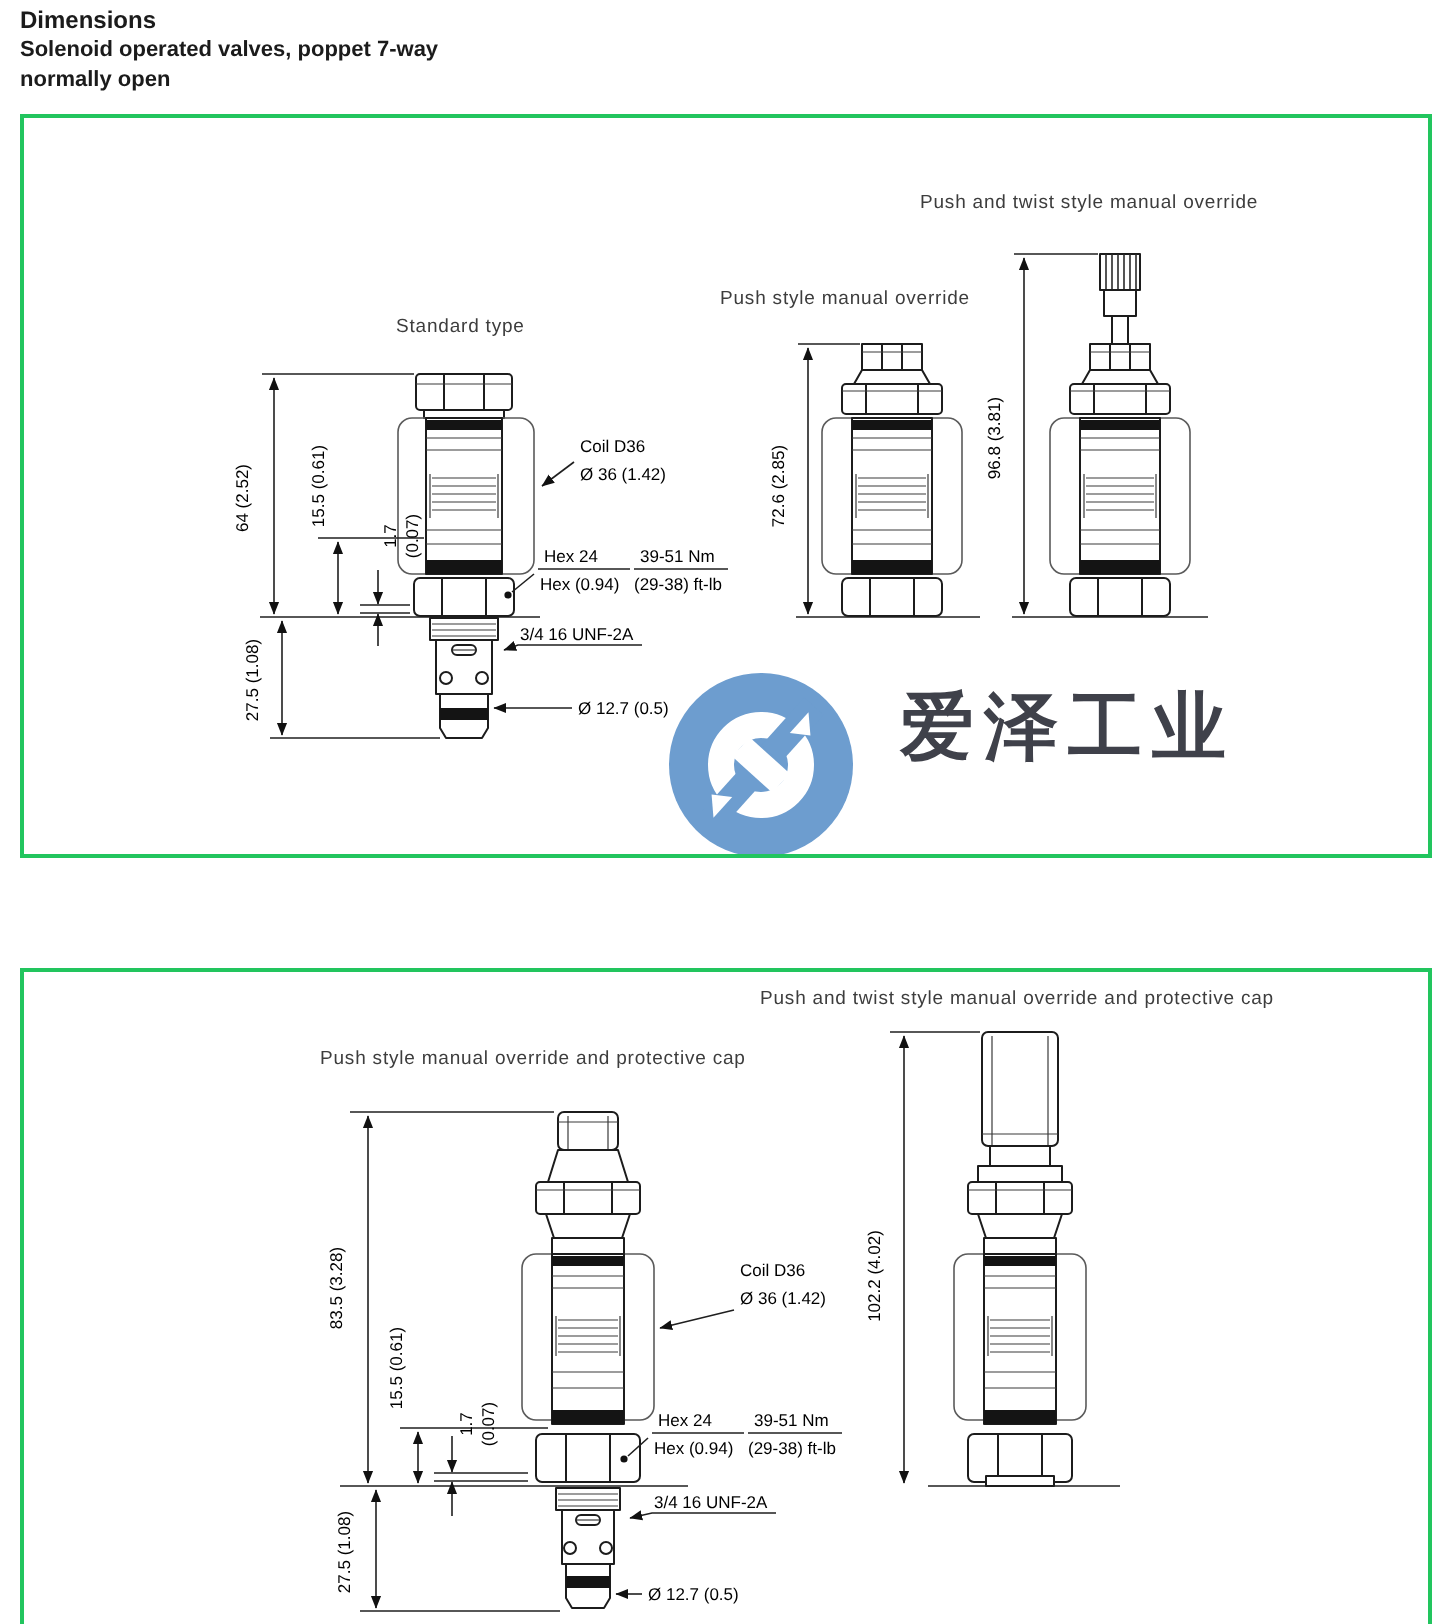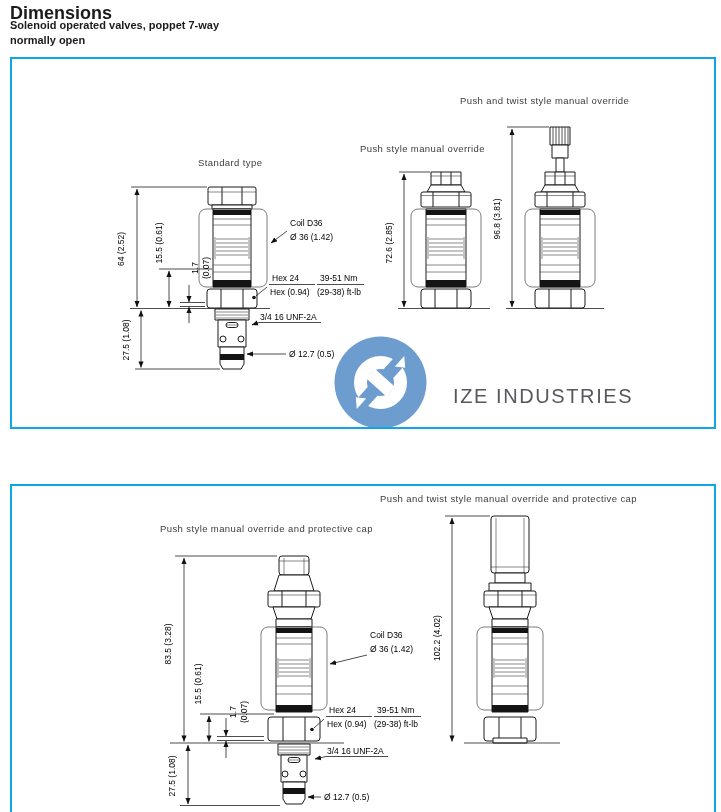--- a/index.html
+++ b/index.html
@@ -1,25 +1,25 @@
 <!DOCTYPE html>
 <html><head>
 <meta charset="utf-8">
 <style>
   html,body { margin:0; padding:0; }
   body {
     width:721px; height:812px; position:relative; background:#fff;
     font-family:"Liberation Sans", sans-serif; overflow:hidden;
   }
   .hdr { position:absolute; left:10px; color:#1b1b1b; font-weight:bold; white-space:nowrap; }
-  #t1 { top:3px;  font-size:18px; }
+  #t1 { top:3px;  font-size:12px; }
   #t2 { top:19px; font-size:11px; }
   #t3 { top:34px; font-size:11px; }
 
-  .figure-box { position:absolute; left:10px; border:2px solid #0ea5e9; background:transparent; z-index:2; }
+  .figure-box { position:absolute; left:10px; border:2px solid #22c55e; background:transparent; z-index:2; }
   #box1 { top:57px;  width:702px; height:368px; }
   #box2 { top:484px; width:702px; height:341px; }
   svg.fig { display:block; }
 
   
   .ln  { stroke:#1c1c1c; stroke-width:1; fill:none; stroke-linejoin:round; }
   .lnf { stroke:#1c1c1c; stroke-width:1; fill:#ffffff; stroke-linejoin:round; }
   .tl  { stroke:#3a3a3a; stroke-width:0.6; fill:none; }
   .kn  { stroke:#2a2a2a; stroke-width:0.8; fill:none; }
   .outline { stroke:#5a5a5a; stroke-width:0.8; fill:none; }
@@ -48,21 +48,21 @@
     <circle cx="47.5" cy="47.5" r="46" fill="#6d9dcf"></circle>
     <circle cx="47.5" cy="47.5" r="20" fill="none" stroke="#ffffff" stroke-width="13"></circle>
     <g transform="rotate(42 47.5 47.5)">
       <rect x="41" y="8" width="13" height="32" fill="#6d9dcf"></rect>
       <rect x="41" y="55" width="13" height="32" fill="#6d9dcf"></rect>
       <rect x="34" y="41" width="27" height="13" fill="#ffffff"></rect>
     </g>
     <path d="M47.5,12 L56,20 L47.5,26 Z" fill="#ffffff" transform="rotate(42 47.5 47.5)"></path>
     <path d="M47.5,83 L39,75 L47.5,69 Z" fill="#ffffff" transform="rotate(42 47.5 47.5)"></path>
   </svg>
-  <div class="logo-en">IZE INDUSTRIES</div>
+  <div class="logo-cn">爱泽工业</div>
 </div>
 
 <div class="figure-box" id="box1">
 <svg class="fig" width="702" height="368" viewBox="0 0 702 368">
   <defs>
     <marker id="a1" viewBox="0 0 10 10" refX="9.5" refY="5" markerWidth="8" markerHeight="8" orient="auto-start-reverse">
       <path d="M0,1 L10,5 L0,9 Z" fill="#111"></path>
     </marker>
   </defs>
 

